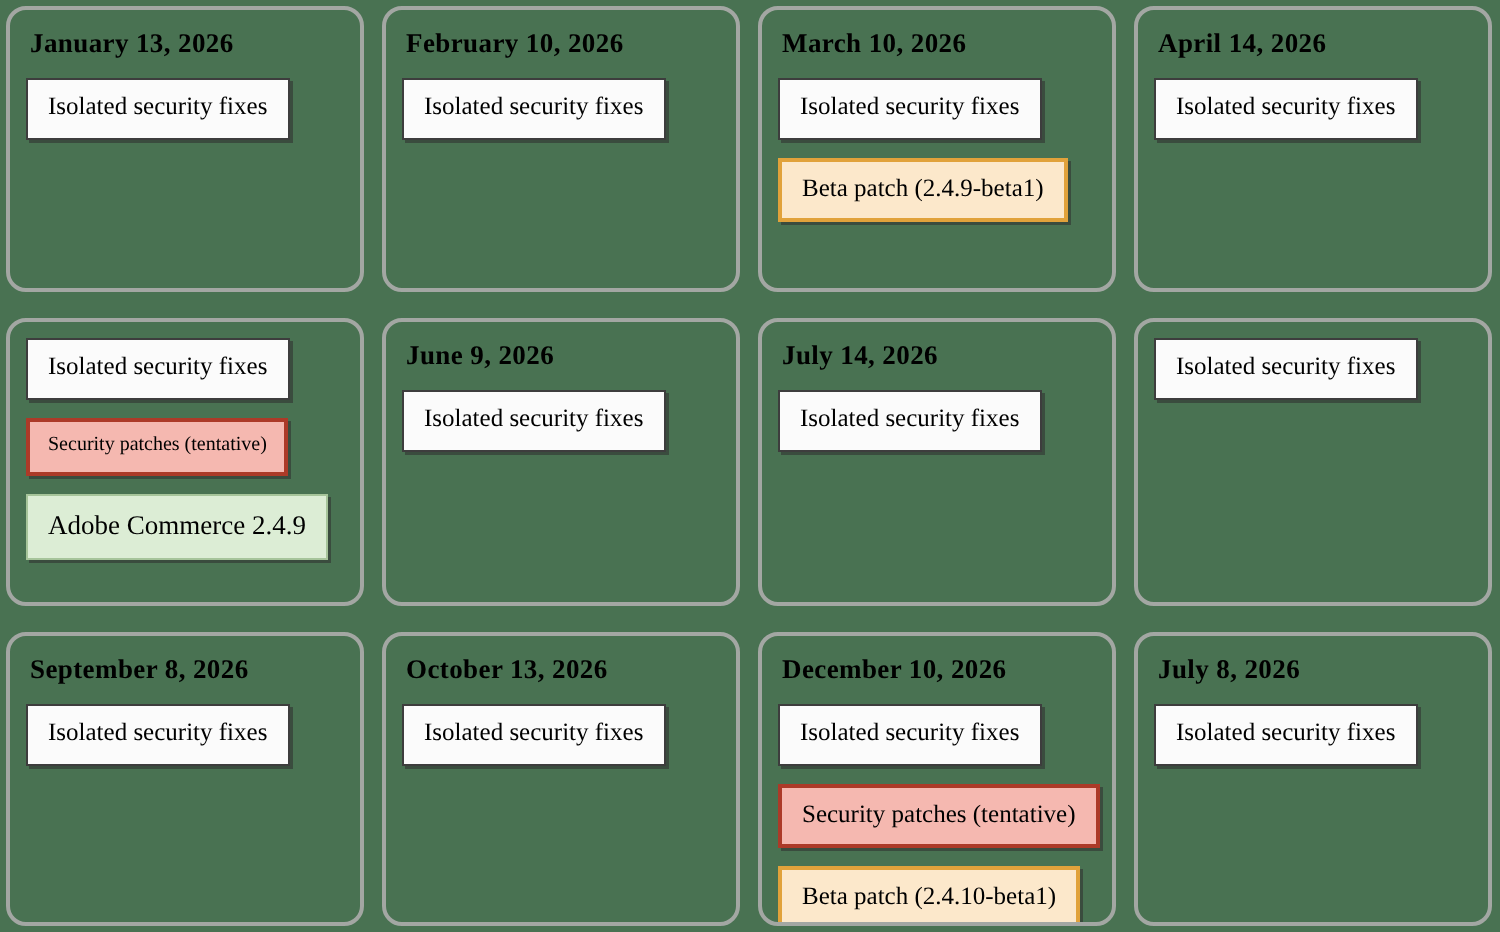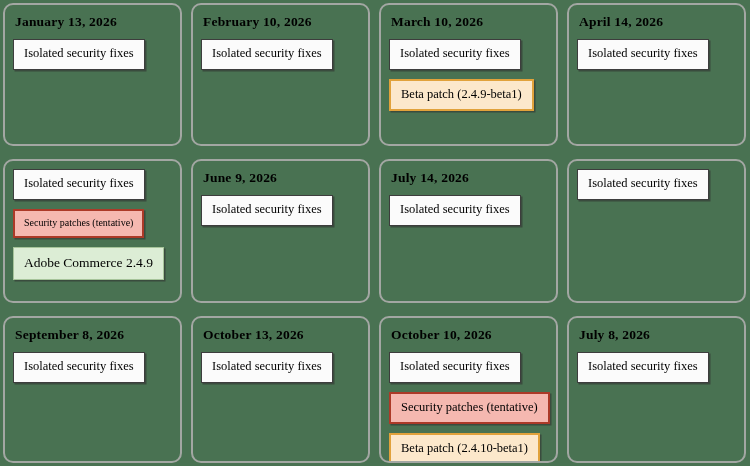--- a/index.html
+++ b/index.html
@@ -170,21 +170,21 @@
   <div class="month-card">
     <div class="card-title">October 13, 2026</div>
     <div class="badges">
         <div class="badge isolated">
           <div class="badge-line">Isolated security fixes</div>
         </div>
       </div>
   </div>
 
   <div class="month-card">
-    <div class="card-title">October 10, 2026</div>
+    <div class="card-title">December 10, 2026</div>
     <div class="badges">
         <div class="badge isolated">
           <div class="badge-line">Isolated security fixes</div>
         </div>
         <div class="badge security">
           <div class="badge-line">Security patches (tentative)</div>
         </div>
         <div class="badge beta">
           <div class="badge-line">Beta patch (2.4.10-beta1)</div>
         </div>

